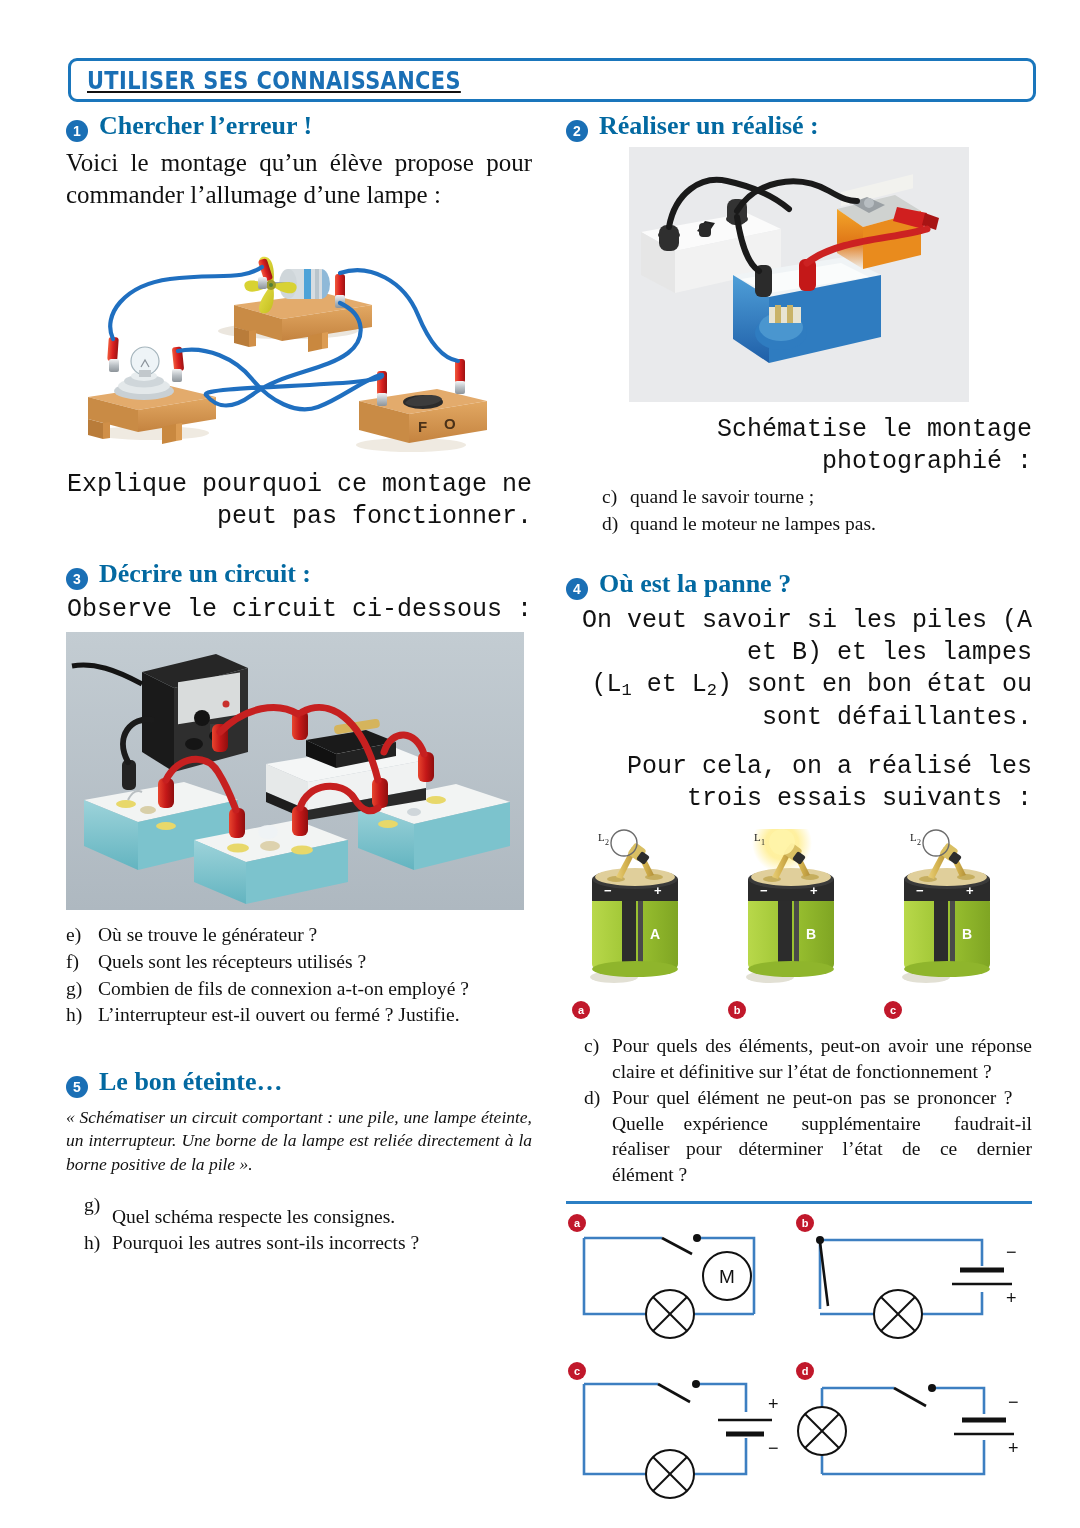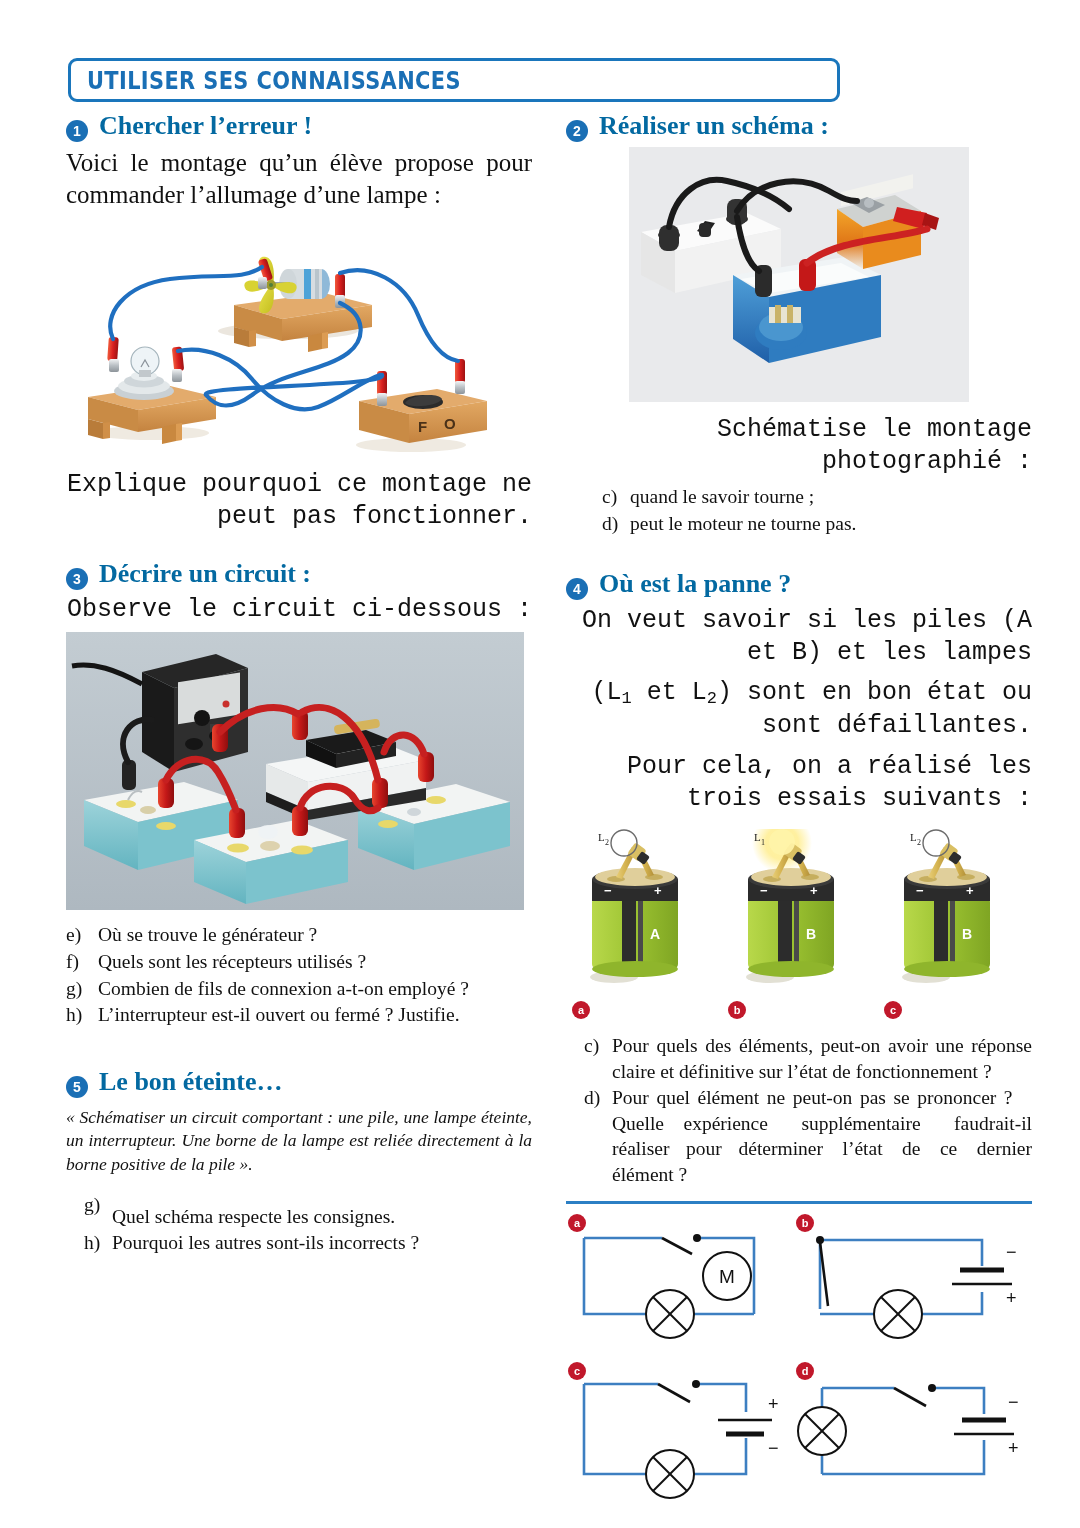--- a/index.html
+++ b/index.html
@@ -5,23 +5,23 @@
   html,body{margin:0;padding:0;}
   body{
     width:1080px;height:1528px;background:#ffffff;
     font-family:"Liberation Serif","DejaVu Serif",serif;
     color:#111;overflow:hidden;position:relative;
   }
   .page{position:relative;width:1080px;height:1528px;box-sizing:border-box;}
 
   
   .banner{
-    position:absolute;left:68px;top:58px;width:772px;height:44px;
+    position:absolute;left:68px;top:58px;width:968px;height:44px;
     border:3px solid #1a76bc;border-radius:9px;box-sizing:border-box;
-    display:flex;align-items:center;
+    display:flex;align-items:center;text-decoration:underline;
   }
   .banner-title{
     margin-left:16px;color:#1a6fb5;
     font-family:"DejaVu Sans Condensed","Liberation Sans",sans-serif;
     font-weight:bold;font-size:25px;letter-spacing:.4px;
     transform:scaleX(.93);transform-origin:left center;
   }
 
   
   .col{position:absolute;top:112px;width:466px;}
@@ -381,21 +381,21 @@
         </li>
       </ul>
     </div>
   </div>
 
   <div class="col col-right">
 
     <div>
       <div class="ex-head">
         <div class="num-badge">2</div>
-        <div class="ex-title">Réaliser un schéma :</div>
+        <div class="ex-title">Réaliser un réalisé :</div>
       </div>
 
       <div class="photo photo2">
         <svg width="340" height="255" viewBox="0 0 340 255">
           <defs>
             <linearGradient id="blueBox" x1="0" y1="0" x2="0" y2="1">
               <stop offset="0" stop-color="#4f9fd8"></stop>
                 <stop offset="1" stop-color="#1f5fa8"></stop>
             </linearGradient>
             <linearGradient id="battG" x1="0" y1="0" x2="0" y2="1">
@@ -458,33 +458,33 @@
       </div>
 
       <p class="para left">Schématise le montage photographié :</p>
       <ul class="qlist indent">
         <li>
           <span class="qlet">c)</span>
           <span class="qtxt" style="text-align:left;">quand le savoir tourne ;</span>
         </li>
         <li>
           <span class="qlet">d)</span>
-          <span class="qtxt" style="text-align:left;">peut le moteur ne tourne pas.</span>
+          <span class="qtxt" style="text-align:left;">quand le moteur ne lampes pas.</span>
         </li>
       </ul>
     </div>
 
     <div style="margin-top:34px;">
       <div class="ex-head">
         <div class="num-badge">4</div>
         <div class="ex-title">Où est la panne ?</div>
       </div>
 
-      <p class="para left" style="margin-bottom:8px;">On veut savoir si les piles (A et B) et les lampes</p>
-      <p class="para left" style="margin-bottom:8px;"><span>(L</span><sub>1</sub><span> et L</span><sub>2</sub><span>) sont en bon état ou sont défaillantes.</span></p>
+      <p class="para left" style="margin-bottom:0;">On veut savoir si les piles (A et B) et les lampes</p>
+      <p class="para left" style="margin-bottom:16px;"><span>(L</span><sub>1</sub><span> et L</span><sub>2</sub><span>) sont en bon état ou sont défaillantes.</span></p>
       <p class="para left">Pour cela, on a réalisé les trois essais suivants :</p>
 
       <div class="batt-row">
 
         <div class="batt-cell">
           <svg width="128" height="170" viewBox="0 0 128 170">
             <defs>
               <linearGradient id="greenB" x1="0" y1="0" x2="1" y2="0">
                 <stop offset="0" stop-color="#b8d84a"></stop>
                   <stop offset=".5" stop-color="#9bc231"></stop>

